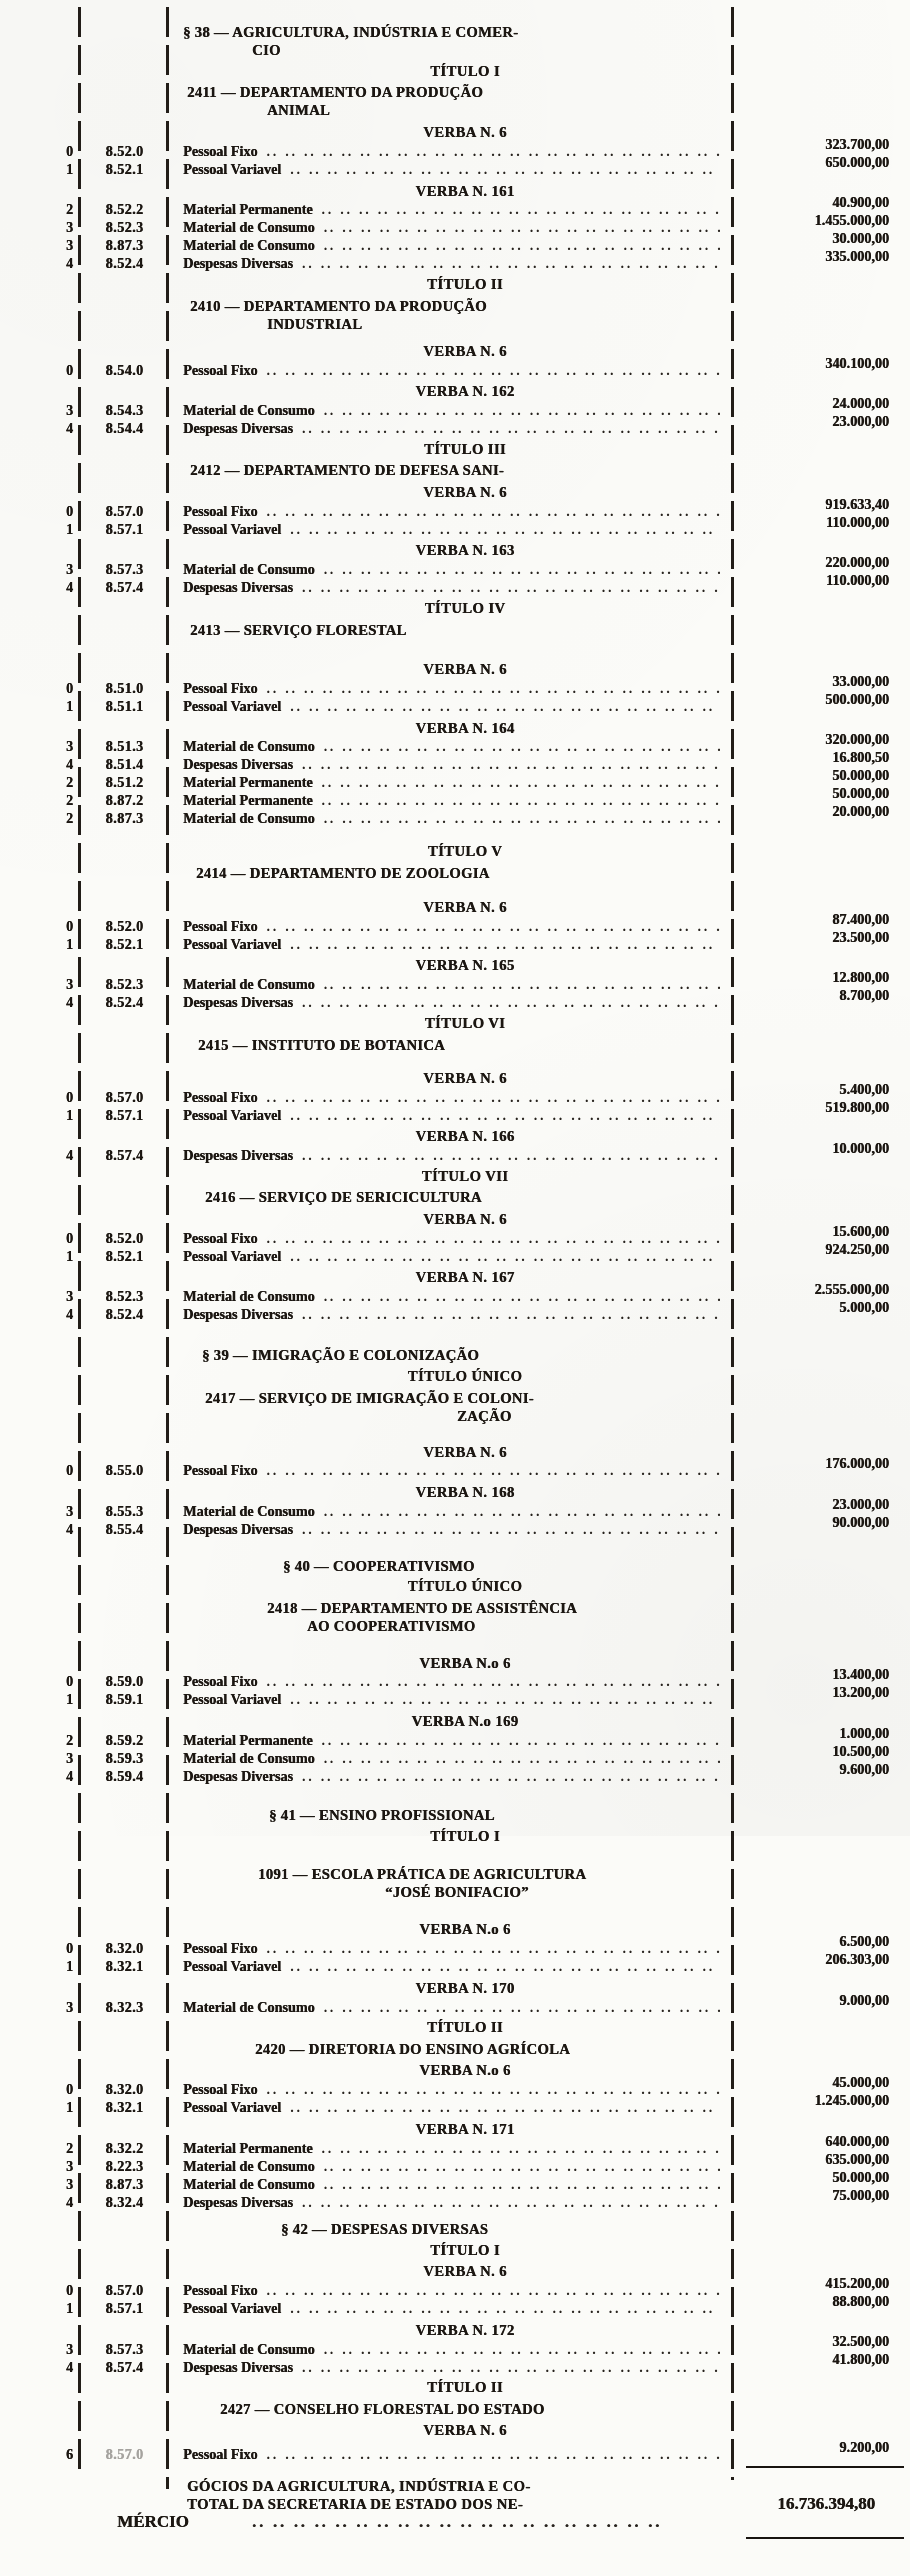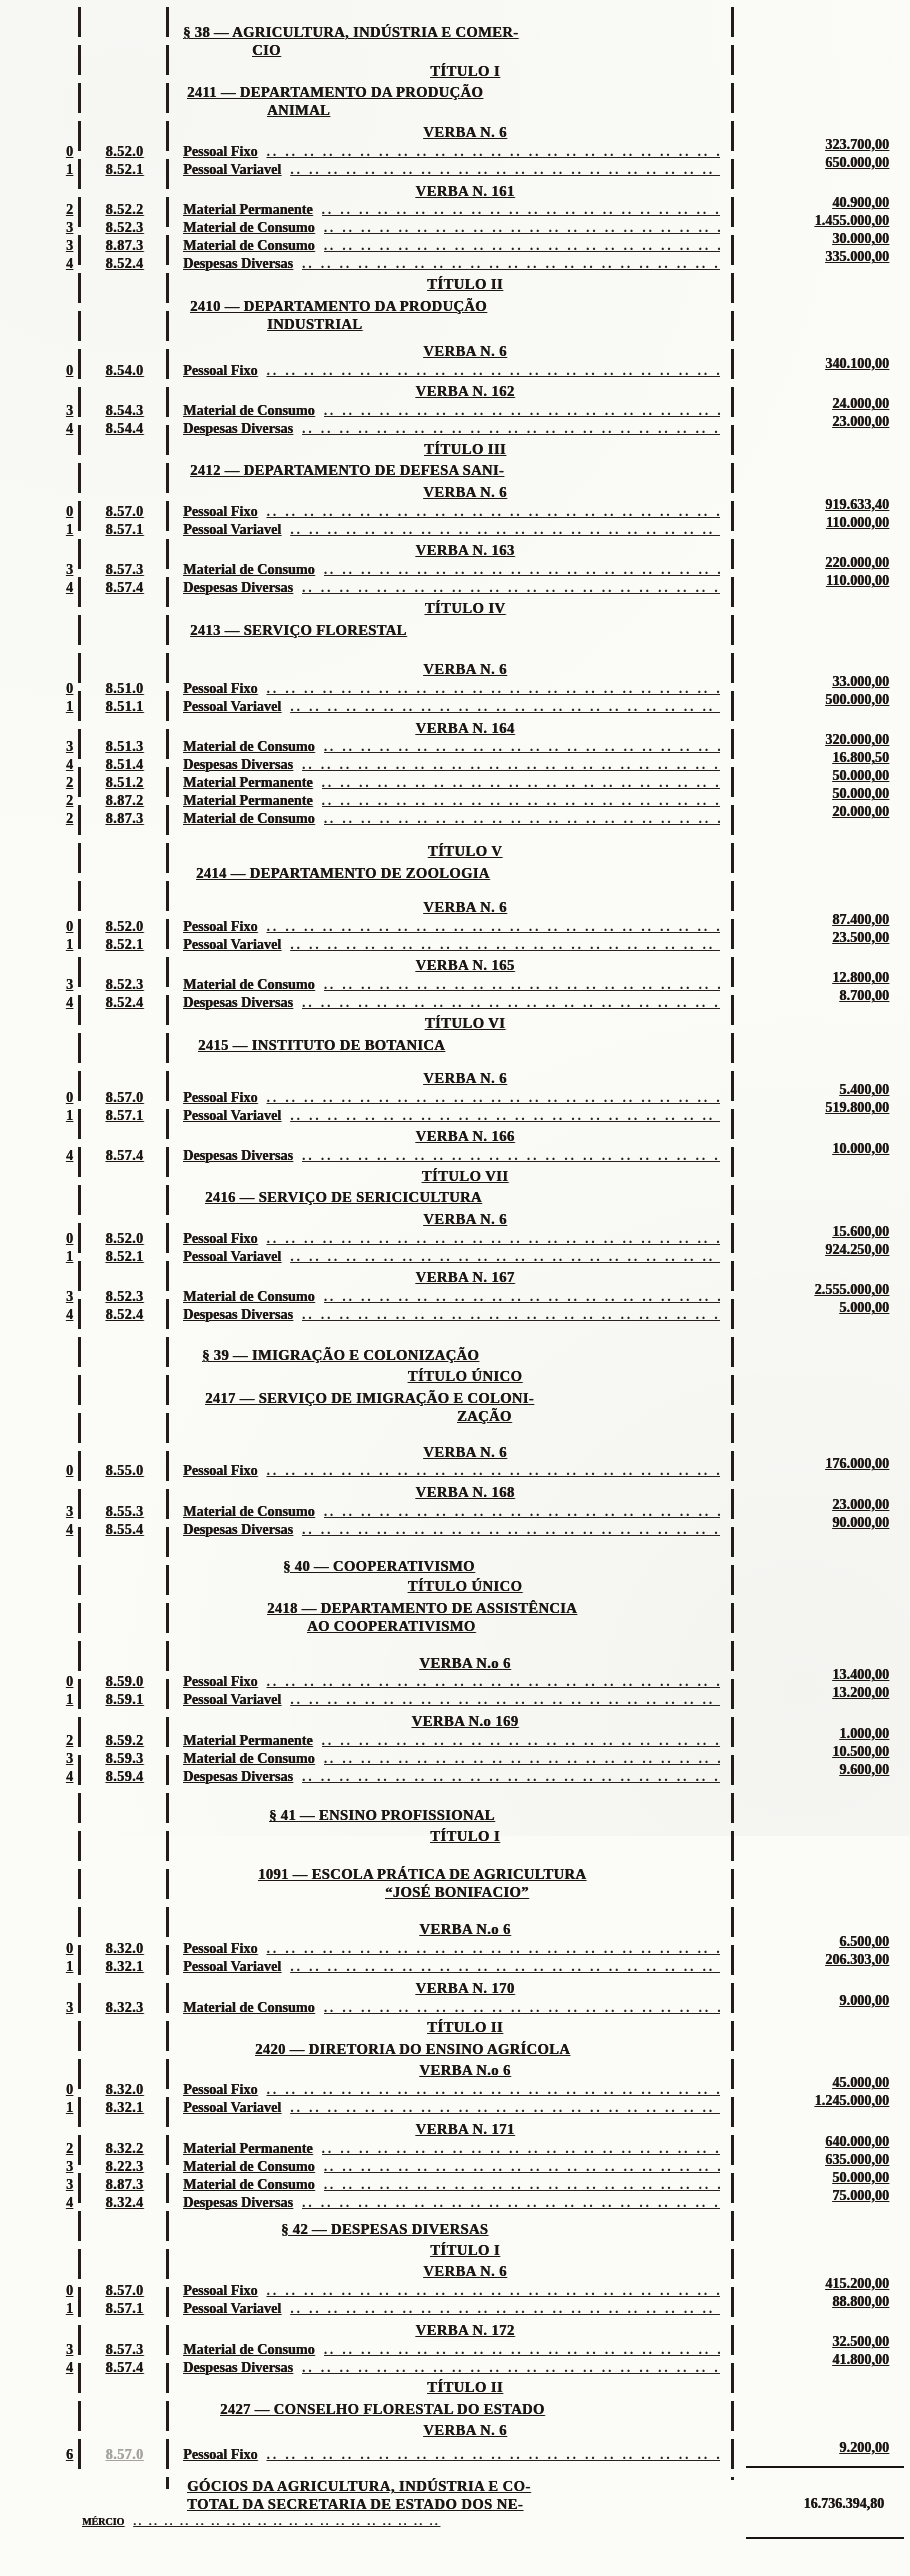--- a/index.html
+++ b/index.html
@@ -6,21 +6,20 @@
   body{
     width:911px;height:2576px;overflow:hidden;
     background:#fbfbf8;
     font-family:"Liberation Serif","DejaVu Serif",serif;
     font-weight:700;color:#1c1712;
     -webkit-font-smoothing:none;
   }
   .page{position:relative;width:911px;height:1836px;
     background:radial-gradient(circle at 14% 6%, rgba(0,0,0,.02), transparent 45%),
                radial-gradient(circle at 88% 92%, rgba(0,0,0,.03), transparent 40%);
-    text-decoration:underline;
   }
   
   .vr{position:absolute;width:2.7px;top:7.1px;
       background-image:repeating-linear-gradient(180deg,#221d18 0px 30px,transparent 30px 38px);}
   #vr1{left:78px;height:2462px;}
   #vr2{left:166px;height:2482px;}
   #vr3{left:731px;height:2473px;}
 
   .doc{position:relative;padding-top:19.6px;font-size:14.2px;line-height:18px;}
 
@@ -40,24 +39,24 @@
         margin-left:9px;letter-spacing:2.7px;opacity:.95;}
   .value{text-align:right;padding-right:22px;white-space:nowrap;
          position:relative;top:-7.1px;text-shadow:0.4px 0 0 currentColor;}
   .dim{opacity:.38;}
 
   .amount-rule{margin-left:746px;width:158px;height:0;border-top:2.7px solid #181410;}
 
   .b-total{position:relative;margin-top:9px;}
   .b-total .tline{margin-left:187px;white-space:nowrap;font-size:14.7px;letter-spacing:0.4px;
                   text-shadow:0.4px 0 0 currentColor;}
-  .b-total .tlast{display:flex;margin-left:82px;width:545px;font-size:10px;
-                  text-shadow:0.4px 0 0 currentColor;}
-  .b-total .tvalue{position:absolute;right:27px;bottom:18px;white-space:nowrap;
-                   font-size:14px;text-shadow:0.4px 0 0 currentColor;}
+  .b-total .tlast{display:flex;margin-left:117px;width:545px;font-size:17px;
+                  text-shadow:0.4px 0 0 currentColor;text-align:right;}
+  .b-total .tvalue{position:absolute;right:36px;bottom:18px;white-space:nowrap;
+                   font-size:17px;text-shadow:0.4px 0 0 currentColor;}
 </style>
 </head>
 <body style="background: rgb(251, 251, 248); color: rgb(28, 23, 18);">
 
 <div class="page">
   <div class="vr" id="vr1"></div>
   <div class="vr" id="vr2"></div>
   <div class="vr" id="vr3"></div>
   <main class="doc" id="doc">
       <div class="hline b-h1" style="margin-left: 183px; margin-top: 3.6px;">§ 38 — AGRICULTURA, INDÚSTRIA E COMER-</div>

